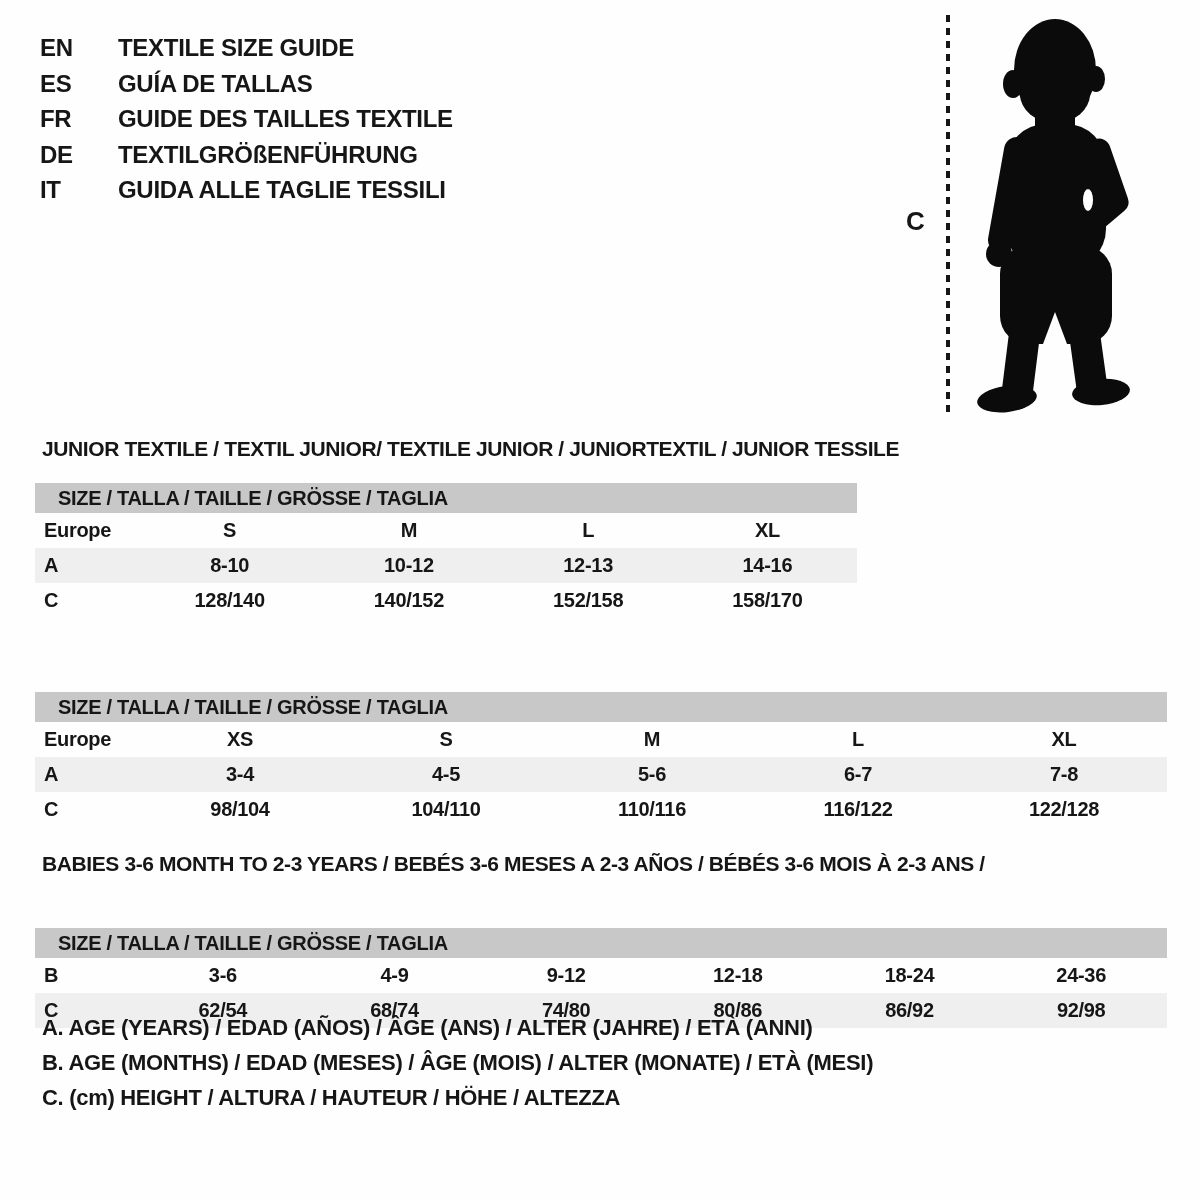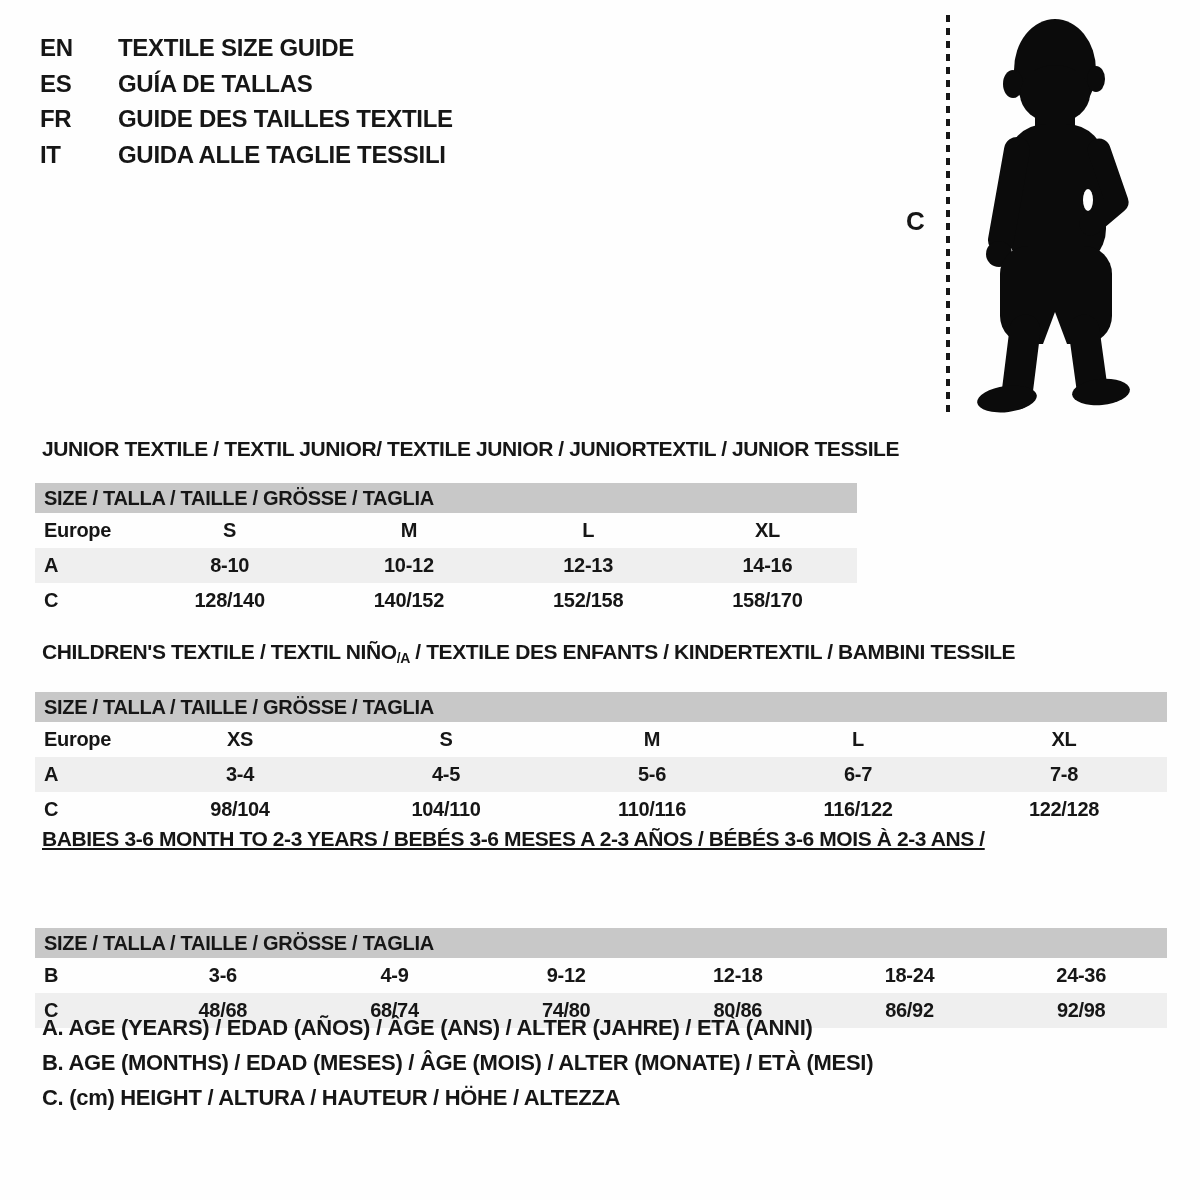--- a/index.html
+++ b/index.html
@@ -21,29 +21,29 @@
   
   .height-line { position: absolute; left: 946px; top: 15px; width: 4px; height: 400px;
     background: repeating-linear-gradient(to bottom, #161616 0 7px, transparent 7px 13px); }
   .height-label { position: absolute; left: 906px; top: 206px; font-size: 26px; }
   .silhouette { position: absolute; left: 963px; top: 18px; width: 178px; height: 402px; }
 
   
   .section-title { position: absolute; left: 42px; font-size: 21px; letter-spacing: -0.4px; white-space: nowrap; text-align: center; }
   .title-junior { top: 437px; }
   .title-children { top: 640px; }
-  .title-babies { top: 820px; line-height: 37px; text-decoration: underline; }
+  .title-babies { top: 845px; line-height: 37px; }
   .sub-label { font-size: 14px; vertical-align: -4px; letter-spacing: -0.4px; }
 
   
   .size-table { position: absolute; left: 35px; font-size: 20px; letter-spacing: -0.3px; }
   .junior-table { top: 483px; width: 822px; }
   .children-table { top: 692px; width: 1132px; }
   .babies-table { top: 928px; width: 1132px; }
-  .size-bar { height: 30px; display: flex; align-items: center; padding-left: 9px; box-sizing: border-box; }
+  .size-bar { height: 30px; display: flex; align-items: center; padding-left: 23px; box-sizing: border-box; }
   .trow { display: grid; height: 35px; align-items: center; }
   .junior-table .trow { grid-template-columns: 105px repeat(4, 1fr); }
   .children-table .trow { grid-template-columns: 102px repeat(5, 1fr); }
   .babies-table .trow { grid-template-columns: 102px repeat(6, 1fr); }
   .tlabel { padding-left: 9px; }
   .tcell { text-align: center; }
 
   
   .notes { position: absolute; left: 42px; top: 1010px; font-size: 22px; line-height: 35px; letter-spacing: -0.3px; }
   .note-line { white-space: nowrap; }
@@ -55,20 +55,23 @@
 
   <div class="lang-list">
     <div class="lang-row">
       <span class="lang-code">EN</span><span>TEXTILE SIZE GUIDE</span>
     </div>
     <div class="lang-row">
       <span class="lang-code">ES</span><span>GUÍA DE TALLAS</span>
     </div>
     <div class="lang-row">
       <span class="lang-code">FR</span><span>GUIDE DES TAILLES TEXTILE</span>
+    </div>
+    <div class="lang-row">
+      <span class="lang-code">DE</span><span>TEXTILGRÖßENFÜHRUNG</span>
     </div>
     <div class="lang-row">
       <span class="lang-code">IT</span><span>GUIDA ALLE TAGLIE TESSILI</span>
     </div>
   </div>
 
   <div class="height-line"></div>
   <div class="height-label">C</div>
   <svg class="silhouette" viewBox="0 0 178 402" xmlns="http://www.w3.org/2000/svg">
     <g fill="#0b0b0b" stroke="none">
@@ -110,23 +113,20 @@
     </div>
     <div class="trow">
       <div class="tlabel">C</div>
       <div class="tcell">128/140</div>
       <div class="tcell">140/152</div>
       <div class="tcell">152/158</div>
       <div class="tcell">158/170</div>
     </div>
   </div>
 
-  <div class="section-title title-children">
-    <span>CHILDREN'S TEXTILE / TEXTIL NIÑO</span><span class="sub-label">/A</span><span> / TEXTILE DES ENFANTS / KINDERTEXTIL / BAMBINI TESSILE</span>
-  </div>
   <div class="size-table children-table">
     <div class="size-bar" style="background:#c8c8c8;">SIZE / TALLA / TAILLE / GRÖSSE / TAGLIA</div>
     <div class="trow">
       <div class="tlabel">Europe</div>
       <div class="tcell">XS</div>
       <div class="tcell">S</div>
       <div class="tcell">M</div>
       <div class="tcell">L</div>
       <div class="tcell">XL</div>
     </div>
@@ -157,21 +157,21 @@
       <div class="tlabel">B</div>
       <div class="tcell">3-6</div>
       <div class="tcell">4-9</div>
       <div class="tcell">9-12</div>
       <div class="tcell">12-18</div>
       <div class="tcell">18-24</div>
       <div class="tcell">24-36</div>
     </div>
     <div class="trow" style="background:#efefef;">
       <div class="tlabel">C</div>
-      <div class="tcell">48/68</div>
+      <div class="tcell">62/54</div>
       <div class="tcell">68/74</div>
       <div class="tcell">74/80</div>
       <div class="tcell">80/86</div>
       <div class="tcell">86/92</div>
       <div class="tcell">92/98</div>
     </div>
   </div>
 
   <div class="notes">
     <div class="note-line">A. AGE (YEARS) / EDAD (AÑOS) / ÂGE (ANS) / ALTER (JAHRE) / ETÀ (ANNI)</div>

